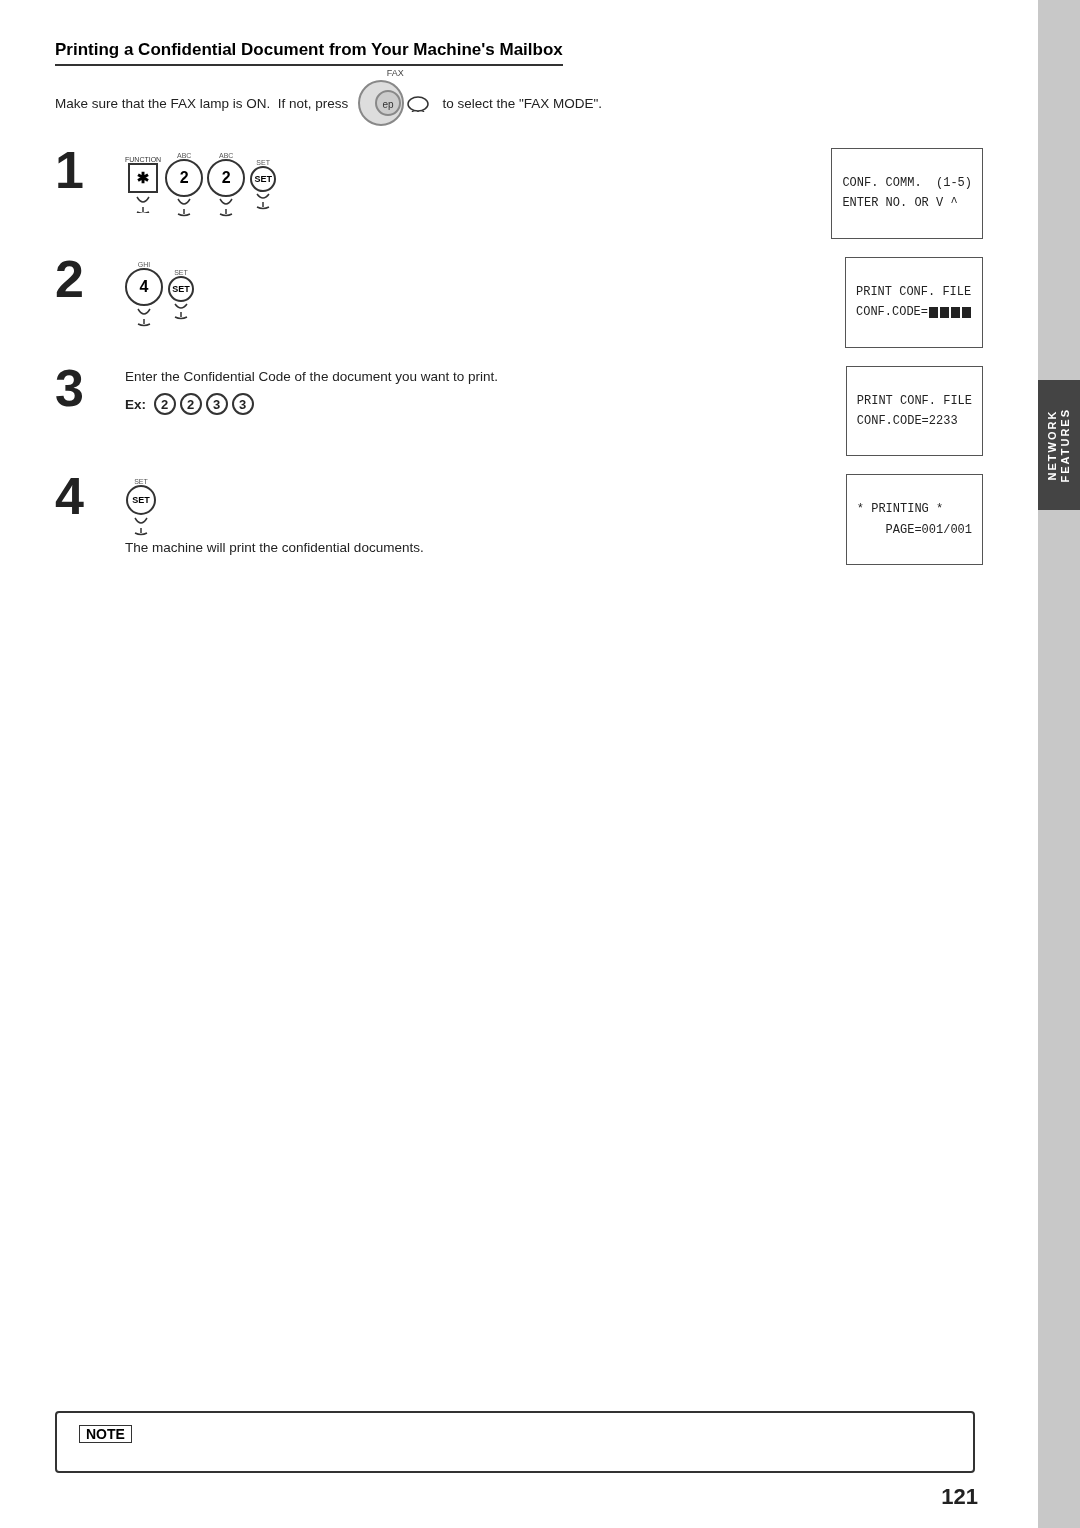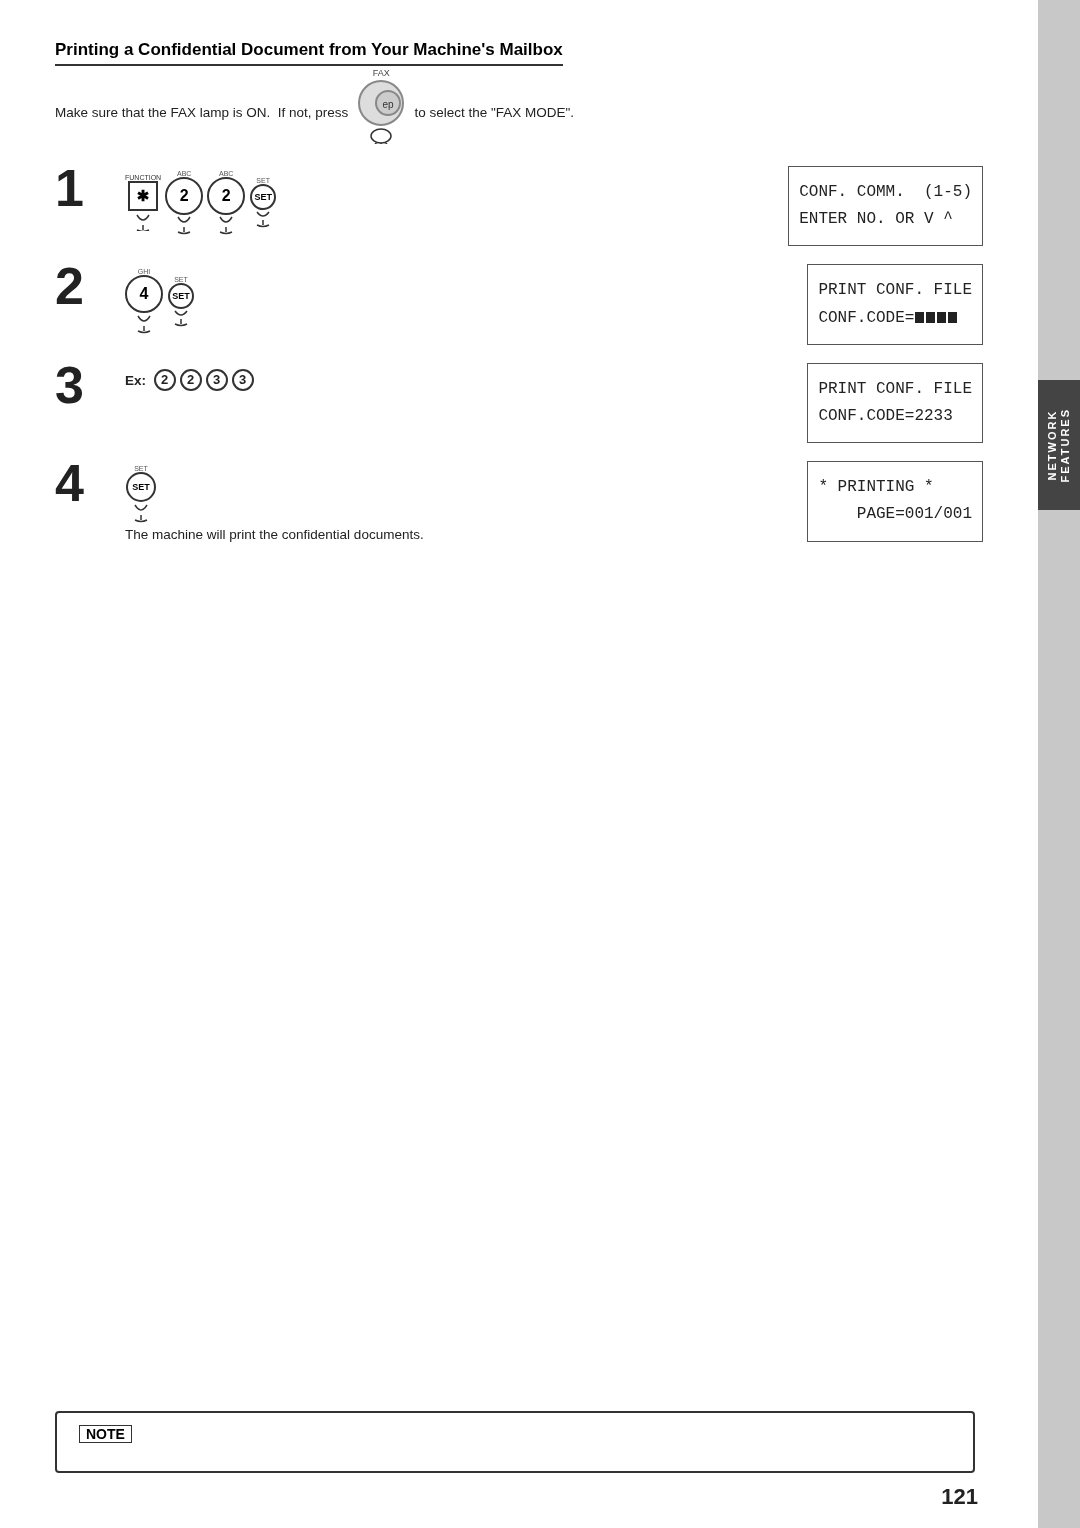--- a/index.html
+++ b/index.html
@@ -246,23 +246,23 @@
       display: inline-block;
       width: 9px;
       height: 11px;
       background: #222;
       margin: 0 1px;
       vertical-align: middle;
     }
 
     .screen-box {
       border: 1.5px solid #555;
-      padding: 12px 10px;
+      padding: 24px 10px;
       font-family: 'Courier New', Courier, monospace;
-      font-size: 16px;
+      font-size: 12px;
       background: #fff;
       color: #222;
       line-height: 1.7;
       margin-bottom: 0;
       white-space: pre;
     }
 
     
     .full-step-row {
       display: flex;
@@ -313,21 +313,21 @@
 
   
   <div class="section-title">Printing a Confidential Document from Your Machine's Mailbox</div>
 
   
 
   
   <div class="fax-instruction">
     <span>Make sure that the FAX lamp is ON.&nbsp; If not, press</span>
 
-    <div style="position:relative; display:inline-flex; flex-direction:column; align-items:center;text-decoration:underline;">
+    <div style="position:relative; display:inline-flex; align-items:center;text-decoration:underline;">
       <span style="font-size:9px; color:#444; position:absolute; top:-12px; left:50%; transform:translateX(-50%);">FAX</span>
       <div class="fax-btn">
         <svg width="28" height="28" viewBox="0 0 28 28">
           <circle cx="14" cy="14" r="12" fill="#ccc" stroke="#888" stroke-width="2"></circle>
           <text x="14" y="19" text-anchor="middle" font-size="10" fill="#333">ep</text>
         </svg>
       </div>
 
       <svg width="28" height="18" viewBox="0 0 28 18">
         <ellipse cx="14" cy="10" rx="10" ry="7" fill="none" stroke="#333" stroke-width="1.5"></ellipse>
@@ -430,20 +430,21 @@
 CONF.CODE=<span><span class="filled-sq"></span><span class="filled-sq"></span><span class="filled-sq"></span><span class="filled-sq"></span></span></div>
     </div>
   </div>
 
   
   <div class="full-step-row">
     <div class="full-step-left">
       <div style="display:flex; align-items:flex-start; gap:10px;">
         <span class="step-number">3</span>
         <div>
+          <div class="step-text">Enter the Confidential Code of the document you want to print.</div>
           <div class="ex-line" style="margin-left:0; margin-top:6px;">
             <strong>Ex:</strong>&nbsp;
             <span style="display:inline-flex; gap:4px; align-items:center;">
               <span style="display:inline-flex; width:22px; height:22px; border-radius:50%; border:2px solid #333; align-items:center; justify-content:center; font-size:13px; font-weight:bold;">2</span>
               <span style="display:inline-flex; width:22px; height:22px; border-radius:50%; border:2px solid #333; align-items:center; justify-content:center; font-size:13px; font-weight:bold;">2</span>
               <span style="display:inline-flex; width:22px; height:22px; border-radius:50%; border:2px solid #333; align-items:center; justify-content:center; font-size:13px; font-weight:bold;">3</span>
               <span style="display:inline-flex; width:22px; height:22px; border-radius:50%; border:2px solid #333; align-items:center; justify-content:center; font-size:13px; font-weight:bold;">3</span>
             </span>
           </div>
         </div>

